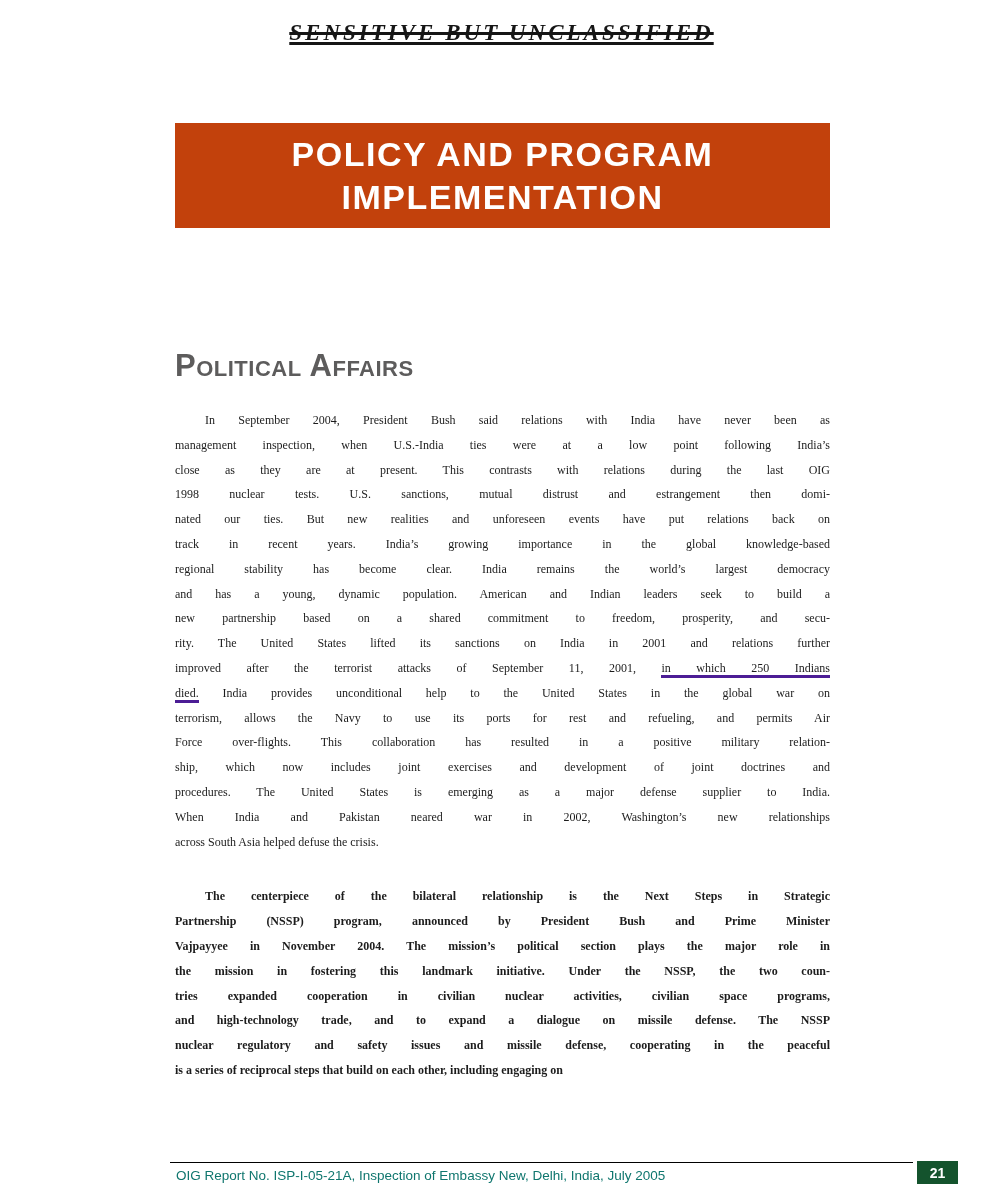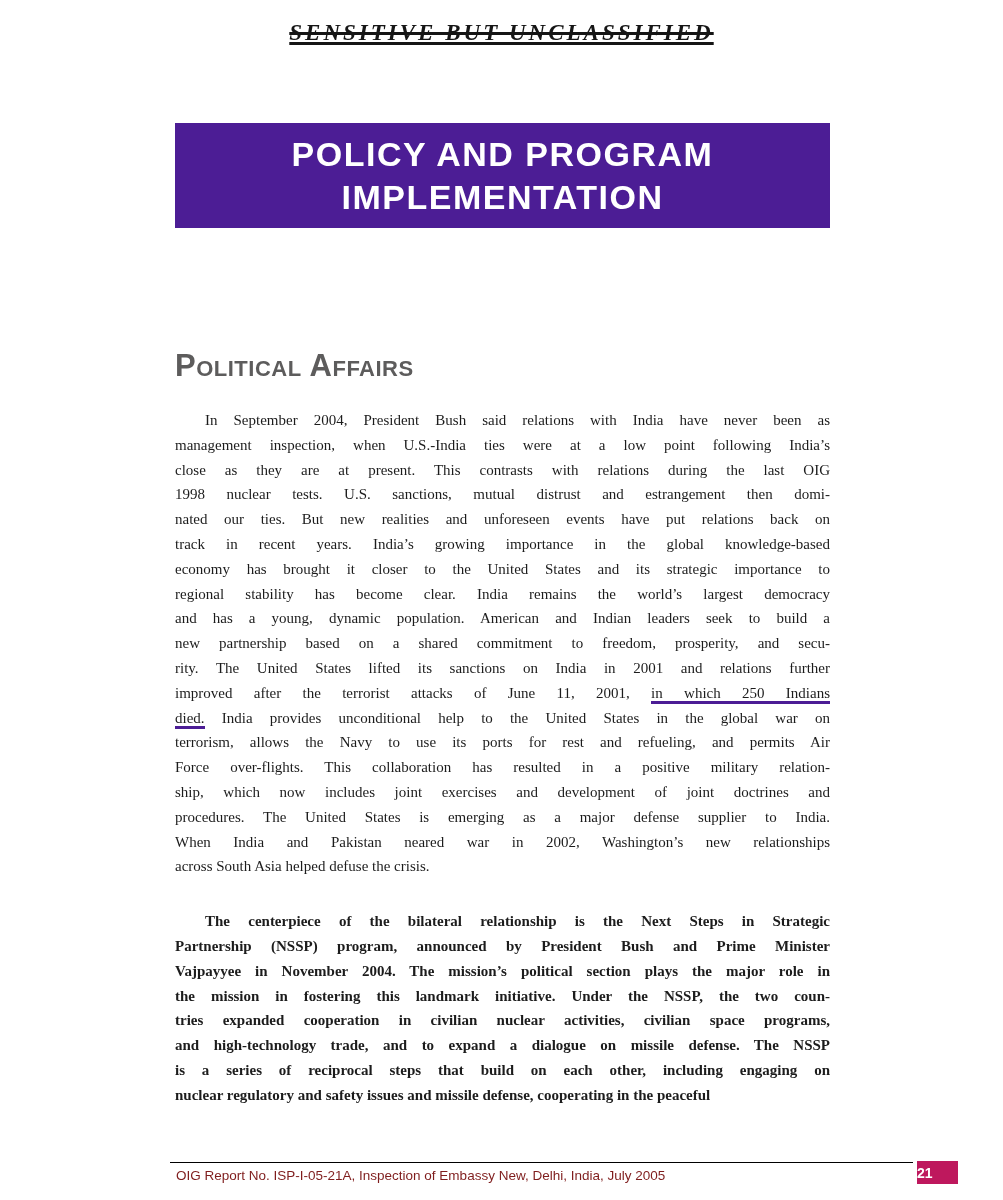--- a/index.html
+++ b/index.html
@@ -14,57 +14,57 @@
     text-align:center;
     font-family:"Liberation Serif", serif;
     font-weight:bold; font-size:23px; letter-spacing:3px;
     color:#151515;
     text-decoration:underline line-through;
     text-decoration-thickness:2.5px;
     font-style:italic;
   }
   .banner {
     position:absolute; left:175px; top:123px; width:655px; height:105px;
-    background:#4c1d95; color:#ffffff;
+    background:#c2410c; color:#ffffff;
     display:flex; flex-direction:column; align-items:center; justify-content:center;
     font-family:"Liberation Sans", sans-serif;
     font-weight:bold; font-size:34px; line-height:43px; letter-spacing:1.5px;
     text-align:center;
   }
   .section-heading {
     position:absolute; left:175px; top:348px;
     font-family:"Liberation Sans", sans-serif;
     font-weight:bold; font-variant:small-caps;
     font-size:31px; letter-spacing:0.5px;
     color:#5d5c5c;
   }
   .body-text {
     position:absolute; left:175px; top:408px; width:655px;
-    font-size:15px; line-height:24.8px; color:#1c1c1c;
+    font-size:12px; line-height:24.8px; color:#1c1c1c;
   }
   .para + .para { margin-top:30px;font-weight:bold; }
   .line { text-align:justify; text-align-last:justify; }
   .para .line:last-child { text-align-last:left; }
   .para .line:first-child { text-indent:30px; }
   .red-underline {
     border-bottom:3px solid #4c1d95;
   }
   .footer-rule {
     position:absolute; left:170px; top:1162px; width:743px;
     border-top:1.5px solid #000000;
   }
   .footer-text {
     position:absolute; left:176px; top:1168px;
     font-family:"Liberation Sans", sans-serif;
-    font-size:13.5px; color:#7f1d1d;
+    font-size:13.5px; color:#0f766e;
   }
   .page-number-box {
     position:absolute; left:917px; top:1161px; width:41px; height:23px;
-    background:#be185d; color:#ffffff;
-    display:flex; align-items:center; justify-content:flex-start;
+    background:#14532d; color:#ffffff;
+    display:flex; align-items:center; justify-content:center;
     font-family:"Liberation Sans", sans-serif;
     font-weight:bold; font-size:14px;
   }
 </style>
 </head>
 <body>
 
 <div class="page">
 
   <div class="classification">SENSITIVE BUT UNCLASSIFIED</div>
@@ -77,43 +77,42 @@
   <div class="section-heading">Political Affairs</div>
 
   <div class="body-text">
       <div class="para">
         <div class="line"><span>In September 2004, President Bush said relations with India have never been as</span></div>
         <div class="line"><span>management inspection, when U.S.-India ties were at a low point following India’s</span></div>
         <div class="line"><span>close as they are at present. This contrasts with relations during the last OIG</span></div>
         <div class="line"><span>1998 nuclear tests. U.S. sanctions, mutual distrust and estrangement then domi-</span></div>
         <div class="line"><span>nated our ties. But new realities and unforeseen events have put relations back on</span></div>
         <div class="line"><span>track in recent years. India’s growing importance in the global knowledge-based</span></div>
-        <div class="line"><span>economy has brought it closer to the United States and its strategic importance to</span></div>
         <div class="line"><span>regional stability has become clear. India remains the world’s largest democracy</span></div>
         <div class="line"><span>and has a young, dynamic population. American and Indian leaders seek to build a</span></div>
         <div class="line"><span>new partnership based on a shared commitment to freedom, prosperity, and secu-</span></div>
         <div class="line"><span>rity. The United States lifted its sanctions on India in 2001 and relations further</span></div>
-        <div class="line"><span>improved after the terrorist attacks of June 11, 2001, </span><span class="red-underline">in which 250 Indians</span></div>
+        <div class="line"><span>improved after the terrorist attacks of September 11, 2001, </span><span class="red-underline">in which 250 Indians</span></div>
         <div class="line"><span class="red-underline">died.</span><span> India provides unconditional help to the United States in the global war on</span></div>
         <div class="line"><span>terrorism, allows the Navy to use its ports for rest and refueling, and permits Air</span></div>
         <div class="line"><span>Force over-flights. This collaboration has resulted in a positive military relation-</span></div>
         <div class="line"><span>ship, which now includes joint exercises and development of joint doctrines and</span></div>
         <div class="line"><span>procedures. The United States is emerging as a major defense supplier to India.</span></div>
         <div class="line"><span>When India and Pakistan neared war in 2002, Washington’s new relationships</span></div>
         <div class="line"><span>across South Asia helped defuse the crisis.</span></div>
       </div>
       <div class="para">
         <div class="line"><span>The centerpiece of the bilateral relationship is the Next Steps in Strategic</span></div>
         <div class="line"><span>Partnership (NSSP) program, announced by President Bush and Prime Minister</span></div>
         <div class="line"><span>Vajpayyee in November 2004. The mission’s political section plays the major role in</span></div>
         <div class="line"><span>the mission in fostering this landmark initiative. Under the NSSP, the two coun-</span></div>
         <div class="line"><span>tries expanded cooperation in civilian nuclear activities, civilian space programs,</span></div>
         <div class="line"><span>and high-technology trade, and to expand a dialogue on missile defense. The NSSP</span></div>
+        <div class="line"><span>nuclear regulatory and safety issues and missile defense, cooperating in the peaceful</span></div>
         <div class="line"><span>is a series of reciprocal steps that build on each other, including engaging on</span></div>
-        <div class="line"><span>nuclear regulatory and safety issues and missile defense, cooperating in the peaceful</span></div>
       </div>
     </div>
 
   <div class="footer-rule"></div>
 
   <div class="footer-text">OIG Report No. ISP-I-05-21A, Inspection of Embassy New, Delhi, India, July 2005</div>
 
   <div class="page-number-box">
     <span>21</span>
   </div>

